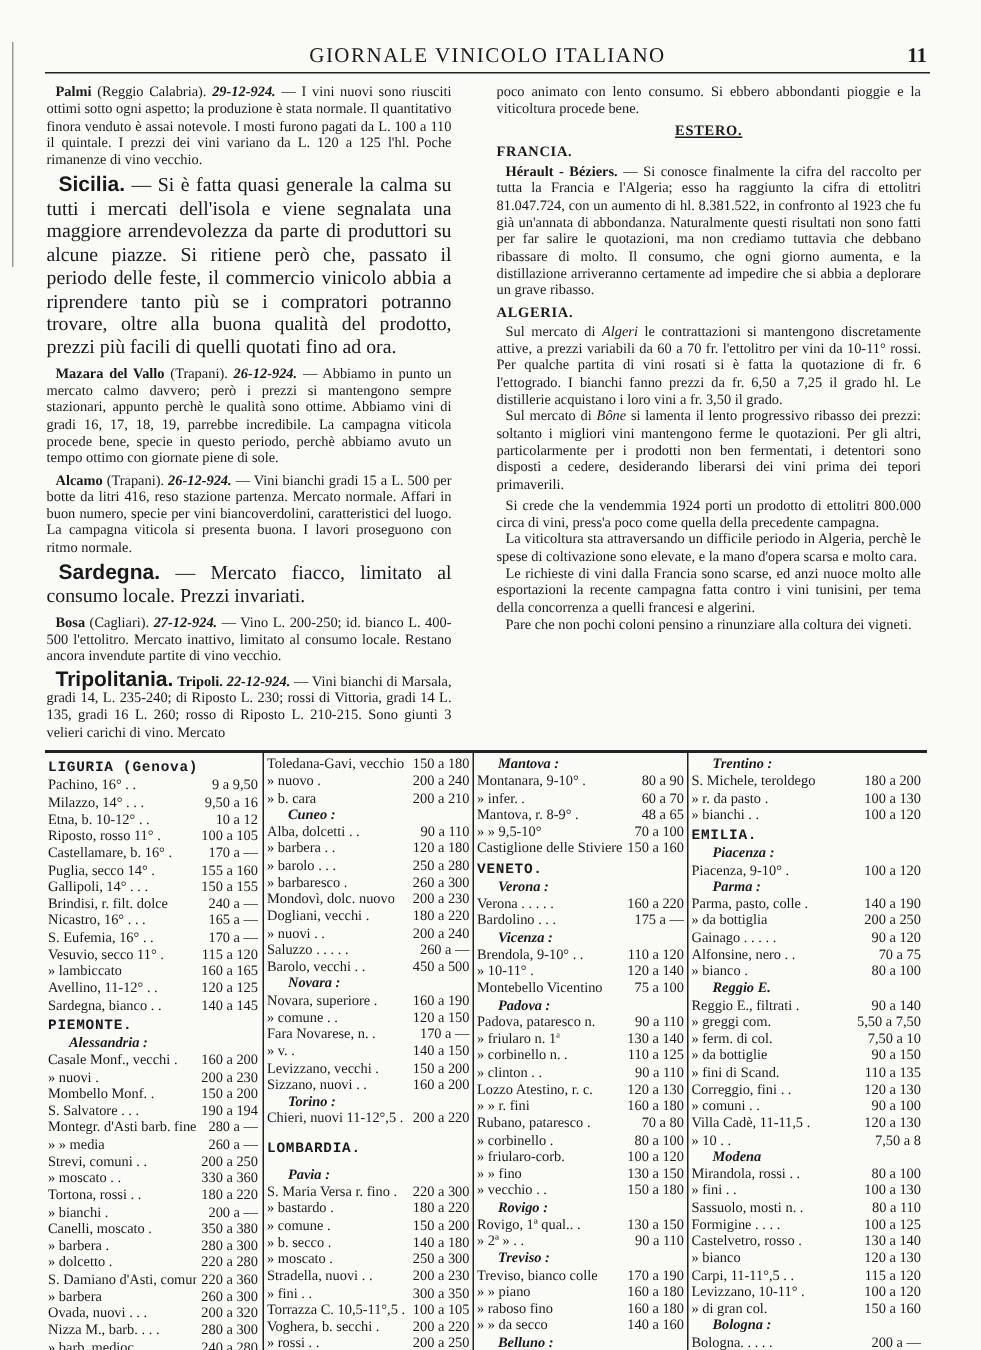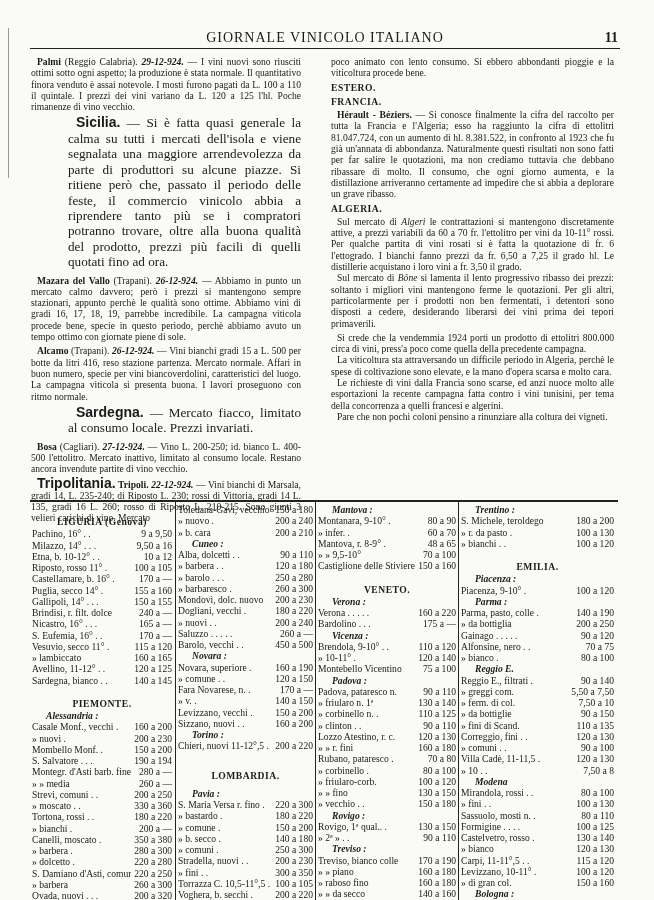--- a/index.html
+++ b/index.html
@@ -4,42 +4,42 @@
 <style>
   html,body{margin:0;padding:0;background:#fafaf7;}
   body{width:654px;height:900px;position:relative;overflow:hidden;color:#1a1a1a;font-family:"Liberation Serif","DejaVu Serif",serif;}
   .page{position:absolute;left:0;top:16px;width:654px;height:900px;}
   .lmargin{position:absolute;left:8px;top:12px;width:1px;height:150px;background:#999;}
   .header{position:absolute;left:30px;top:14px;width:590px;height:18px;border-bottom:1.5px solid #222;}
   .header .title{position:absolute;left:0;right:0;text-align:center;top:0;font-size:14px;letter-spacing:1px;}
   .header .pageno{position:absolute;right:2px;top:0;font-size:14px;font-weight:bold;margin-left:16px;}
   .col{position:absolute;font-size:9.6px;line-height:11.3px;text-align:justify;}
   .col p{margin:0 0 3px 0;text-indent:6px;}
-  .col p.big{font-size:13.2px;line-height:15.4px;text-indent:8px;margin-bottom:5px;margin-left:37px;}
+  .col p.big{font-size:13.2px;line-height:15.4px;text-indent:8px;margin-bottom:5px;}
   .col-left{left:31px;top:40px;width:270px;}
   .col-right{left:331px;top:40px;width:283px;}
   b.place{font-weight:bold;}
   i.date{font-style:italic;font-weight:bold;}
   .sec-big{font-weight:bold;font-family:"Liberation Sans",sans-serif;font-size:14px;}
-  .center-head{font-weight:bold;margin:3px 0 3px 0;letter-spacing:0.5px;}
+  .center-head{text-align:center;font-weight:bold;margin:3px 0 3px 0;letter-spacing:0.5px;text-decoration:underline;}
   .country{font-weight:bold;margin:2px 0 2px 0;letter-spacing:0.5px;}
   .bollettino{position:absolute;left:32px;top:448px;width:600px;height:30px;white-space:nowrap;font-family:"Liberation Sans","DejaVu Sans",sans-serif;}
   .bollettino .b1{font-size:27px;font-weight:bold;letter-spacing:0.5px;}
   .bollettino .b2{font-size:24px;font-weight:bold;transform:scaleX(0.82);display:inline-block;transform-origin:left;}
   .table-rule{position:absolute;left:30px;top:484px;width:588px;height:2px;background:#222;}
   .tcol{position:absolute;top:488px;font-size:9.6px;line-height:11.25px;}
   .tcol.c1{left:32px;width:140px;}
   .tcol.c2{left:178px;width:135px;}
   .tcol.c3{left:318px;width:138px;}
   .tcol.c4{left:461px;width:153px;}
   .vsep{position:absolute;top:486px;width:1px;background:#222;}
   .row{display:flex;justify-content:space-between;white-space:nowrap;}
   .row .n{overflow:hidden;}
   .row .p{padding-left:3px;}
-  .region{text-align:center;font-weight:bold;letter-spacing:0.5px;margin:12px 0 1px 0;}
+  .region{font-weight:bold;letter-spacing:0.5px;margin:2px 0 1px 0;font-family:Liberation Mono, monospace;}
   .sub{font-style:italic;font-weight:bold;padding-left:14px;}
   .bottom-rule{position:absolute;left:30px;top:892px;width:210px;height:2px;background:#bbb;}
 </style>
 </head>
 <body>
 
 <div class="page">
   <div class="lmargin"></div>
 
   <div class="header">
@@ -226,21 +226,21 @@
       <div class="row">
         <span class="n">» barbera .</span>
         <span class="p">280 a 300</span>
       </div>
       <div class="row">
         <span class="n">» dolcetto .</span>
         <span class="p">220 a 280</span>
       </div>
       <div class="row">
         <span class="n">S. Damiano d'Asti, comuni .</span>
-        <span class="p">220 a 250</span>
+        <span class="p">220 a 360</span>
       </div>
       <div class="row">
         <span class="n">» barbera</span>
         <span class="p">260 a 300</span>
       </div>
       <div class="row">
         <span class="n">Ovada, nuovi . . .</span>
         <span class="p">200 a 320</span>
       </div>
       <div class="row">
@@ -354,21 +354,21 @@
       </div>
       <div class="row">
         <span class="n">» comune .</span>
         <span class="p">150 a 200</span>
       </div>
       <div class="row">
         <span class="n">» b. secco .</span>
         <span class="p">140 a 180</span>
       </div>
       <div class="row">
-        <span class="n">» comuni .</span>
+        <span class="n">» moscato .</span>
         <span class="p">250 a 300</span>
       </div>
       <div class="row">
         <span class="n">Stradella, nuovi . .</span>
         <span class="p">200 a 230</span>
       </div>
       <div class="row">
         <span class="n">» fini . .</span>
         <span class="p">300 a 350</span>
       </div>

